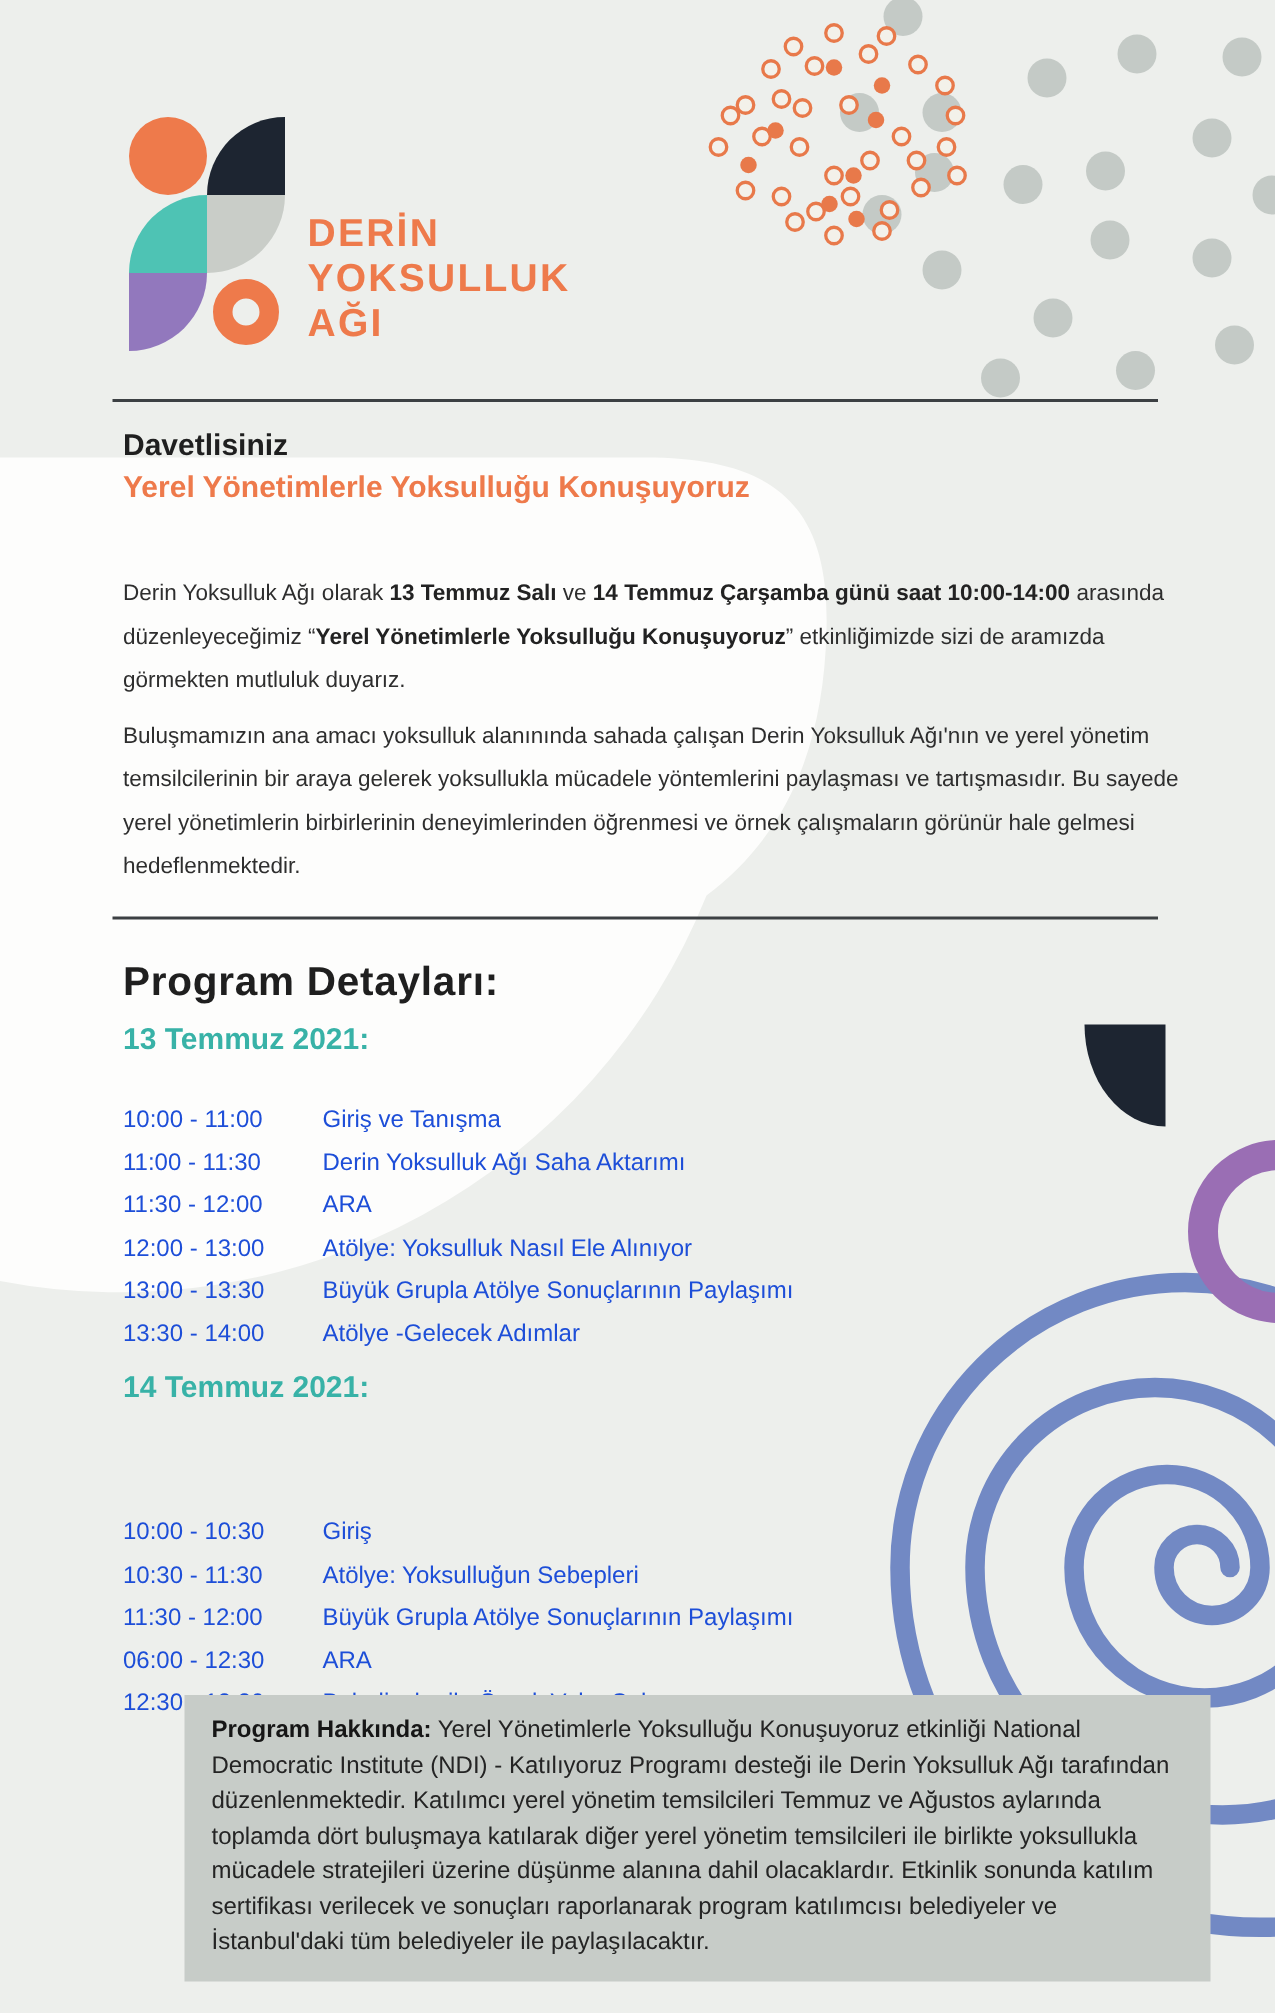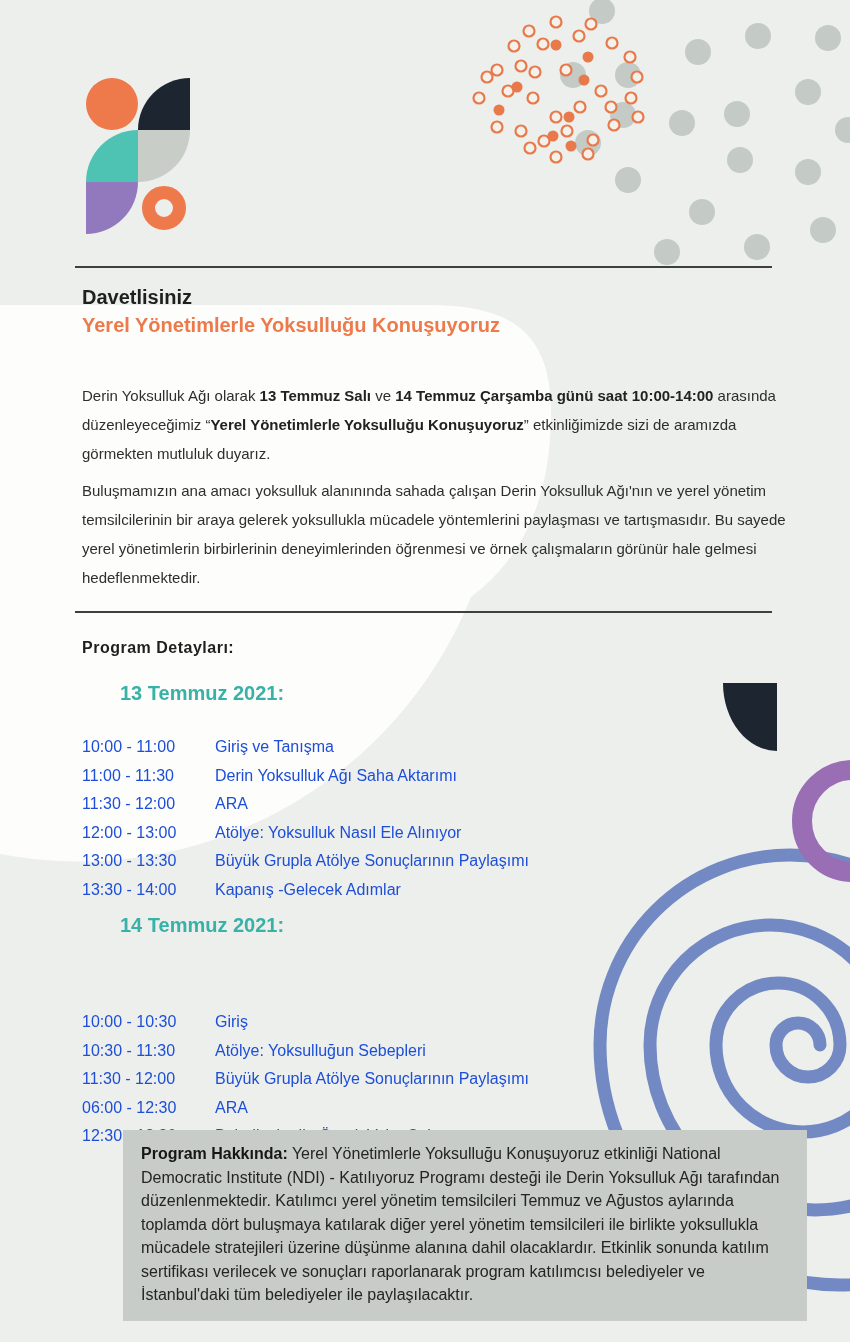--- a/index.html
+++ b/index.html
@@ -28,22 +28,22 @@
   .rule-2{top:611px;}
 
   .h-invite{position:absolute;left:82px;top:286px;font-size:20px;font-weight:bold;color:#1f1f1f;}
   .h-event{position:absolute;left:82px;top:314px;font-size:20px;font-weight:bold;color:#ee7a4b;}
 
   .para{position:absolute;left:82px;font-size:15px;line-height:29px;color:#2e2e2e;}
   .p1{top:366px;width:700px;}
   .p2{top:461px;width:708px;}
   .para b{color:#222;}
 
-  .h-program{position:absolute;left:82px;top:639px;font-size:16px;font-weight:bold;color:#1f1f1f;letter-spacing:0.5px;}
-  .h-day{position:absolute;left:82px;font-size:20px;font-weight:bold;color:#38b2a7;margin-left:38px;}
+  .h-program{position:absolute;left:82px;top:639px;font-size:27px;font-weight:bold;color:#1f1f1f;letter-spacing:0.5px;}
+  .h-day{position:absolute;left:82px;font-size:20px;font-weight:bold;color:#38b2a7;}
   .h-day1{top:682px;}
   .h-day2{top:914px;}
 
   .schedule{position:absolute;left:82px;font-size:16px;line-height:28.5px;color:#1d4ed8;}
   .sched-1{top:733px;}
   .sched-2{top:1008px;}
   .schedule .row{white-space:nowrap;}
   .schedule .time{display:inline-block;width:133px;}
 
   .about-box{
@@ -149,20 +149,25 @@
   <div class="content">
 
     <div class="logo-mark">
       <div class="cell c-orange-circle"></div>
       <div class="cell c-navy-quarter"></div>
       <div class="cell c-teal-quarter"></div>
       <div class="cell c-gray-quarter"></div>
       <div class="cell c-purple-quarter"></div>
       <div class="cell c-orange-ring"></div>
     </div>
+    <div class="logo-text">
+      <div>DERİN</div>
+      <div>YOKSULLUK</div>
+      <div>AĞI</div>
+    </div>
 
     <div class="rule rule-1"></div>
 
     <div class="h-invite">Davetlisiniz</div>
     <div class="h-event">Yerel Yönetimlerle Yoksulluğu Konuşuyoruz</div>
 
     <p class="para p1"><span>Derin Yoksulluk Ağı olarak </span><b>13 Temmuz Salı</b><span> ve </span><b>14 Temmuz Çarşamba günü saat 10:00-14:00</b><span> arasında düzenleyeceğimiz “</span><b>Yerel Yönetimlerle Yoksulluğu Konuşuyoruz</b><span>” etkinliğimizde sizi de aramızda görmekten mutluluk duyarız.</span></p>
 
     <p class="para p2">Buluşmamızın ana amacı yoksulluk alanınında sahada çalışan Derin Yoksulluk Ağı'nın ve yerel yönetim temsilcilerinin bir araya gelerek yoksullukla mücadele yöntemlerini paylaşması ve tartışmasıdır. Bu sayede yerel yönetimlerin birbirlerinin deneyimlerinden öğrenmesi ve örnek çalışmaların görünür hale gelmesi hedeflenmektedir.</p>
 
@@ -170,21 +175,21 @@
 
     <div class="h-program">Program Detayları:</div>
 
     <div class="h-day h-day1">13 Temmuz 2021:</div>
     <div class="schedule sched-1">
       <div class="row"><span class="time">10:00 - 11:00</span><span class="activity">Giriş ve Tanışma</span></div>
       <div class="row"><span class="time">11:00 - 11:30</span><span class="activity">Derin Yoksulluk Ağı Saha Aktarımı</span></div>
       <div class="row"><span class="time">11:30 - 12:00</span><span class="activity">ARA</span></div>
       <div class="row"><span class="time">12:00 - 13:00</span><span class="activity">Atölye: Yoksulluk Nasıl Ele Alınıyor</span></div>
       <div class="row"><span class="time">13:00 - 13:30</span><span class="activity">Büyük Grupla Atölye Sonuçlarının Paylaşımı</span></div>
-      <div class="row"><span class="time">13:30 - 14:00</span><span class="activity">Kapanış -Gelecek Adımlar</span></div>
+      <div class="row"><span class="time">13:30 - 14:00</span><span class="activity">Atölye -Gelecek Adımlar</span></div>
     </div>
 
     <div class="h-day h-day2">14 Temmuz 2021:</div>
     <div class="schedule sched-2">
       <div class="row"><span class="time">10:00 - 10:30</span><span class="activity">Giriş</span></div>
       <div class="row"><span class="time">10:30 - 11:30</span><span class="activity">Atölye: Yoksulluğun Sebepleri</span></div>
       <div class="row"><span class="time">11:30 - 12:00</span><span class="activity">Büyük Grupla Atölye Sonuçlarının Paylaşımı</span></div>
       <div class="row"><span class="time">06:00 - 12:30</span><span class="activity">ARA</span></div>
       <div class="row"><span class="time">12:30 - 13:30</span><span class="activity">Belediyeler ile Örnek Vaka Çalışması</span></div>
     </div>

